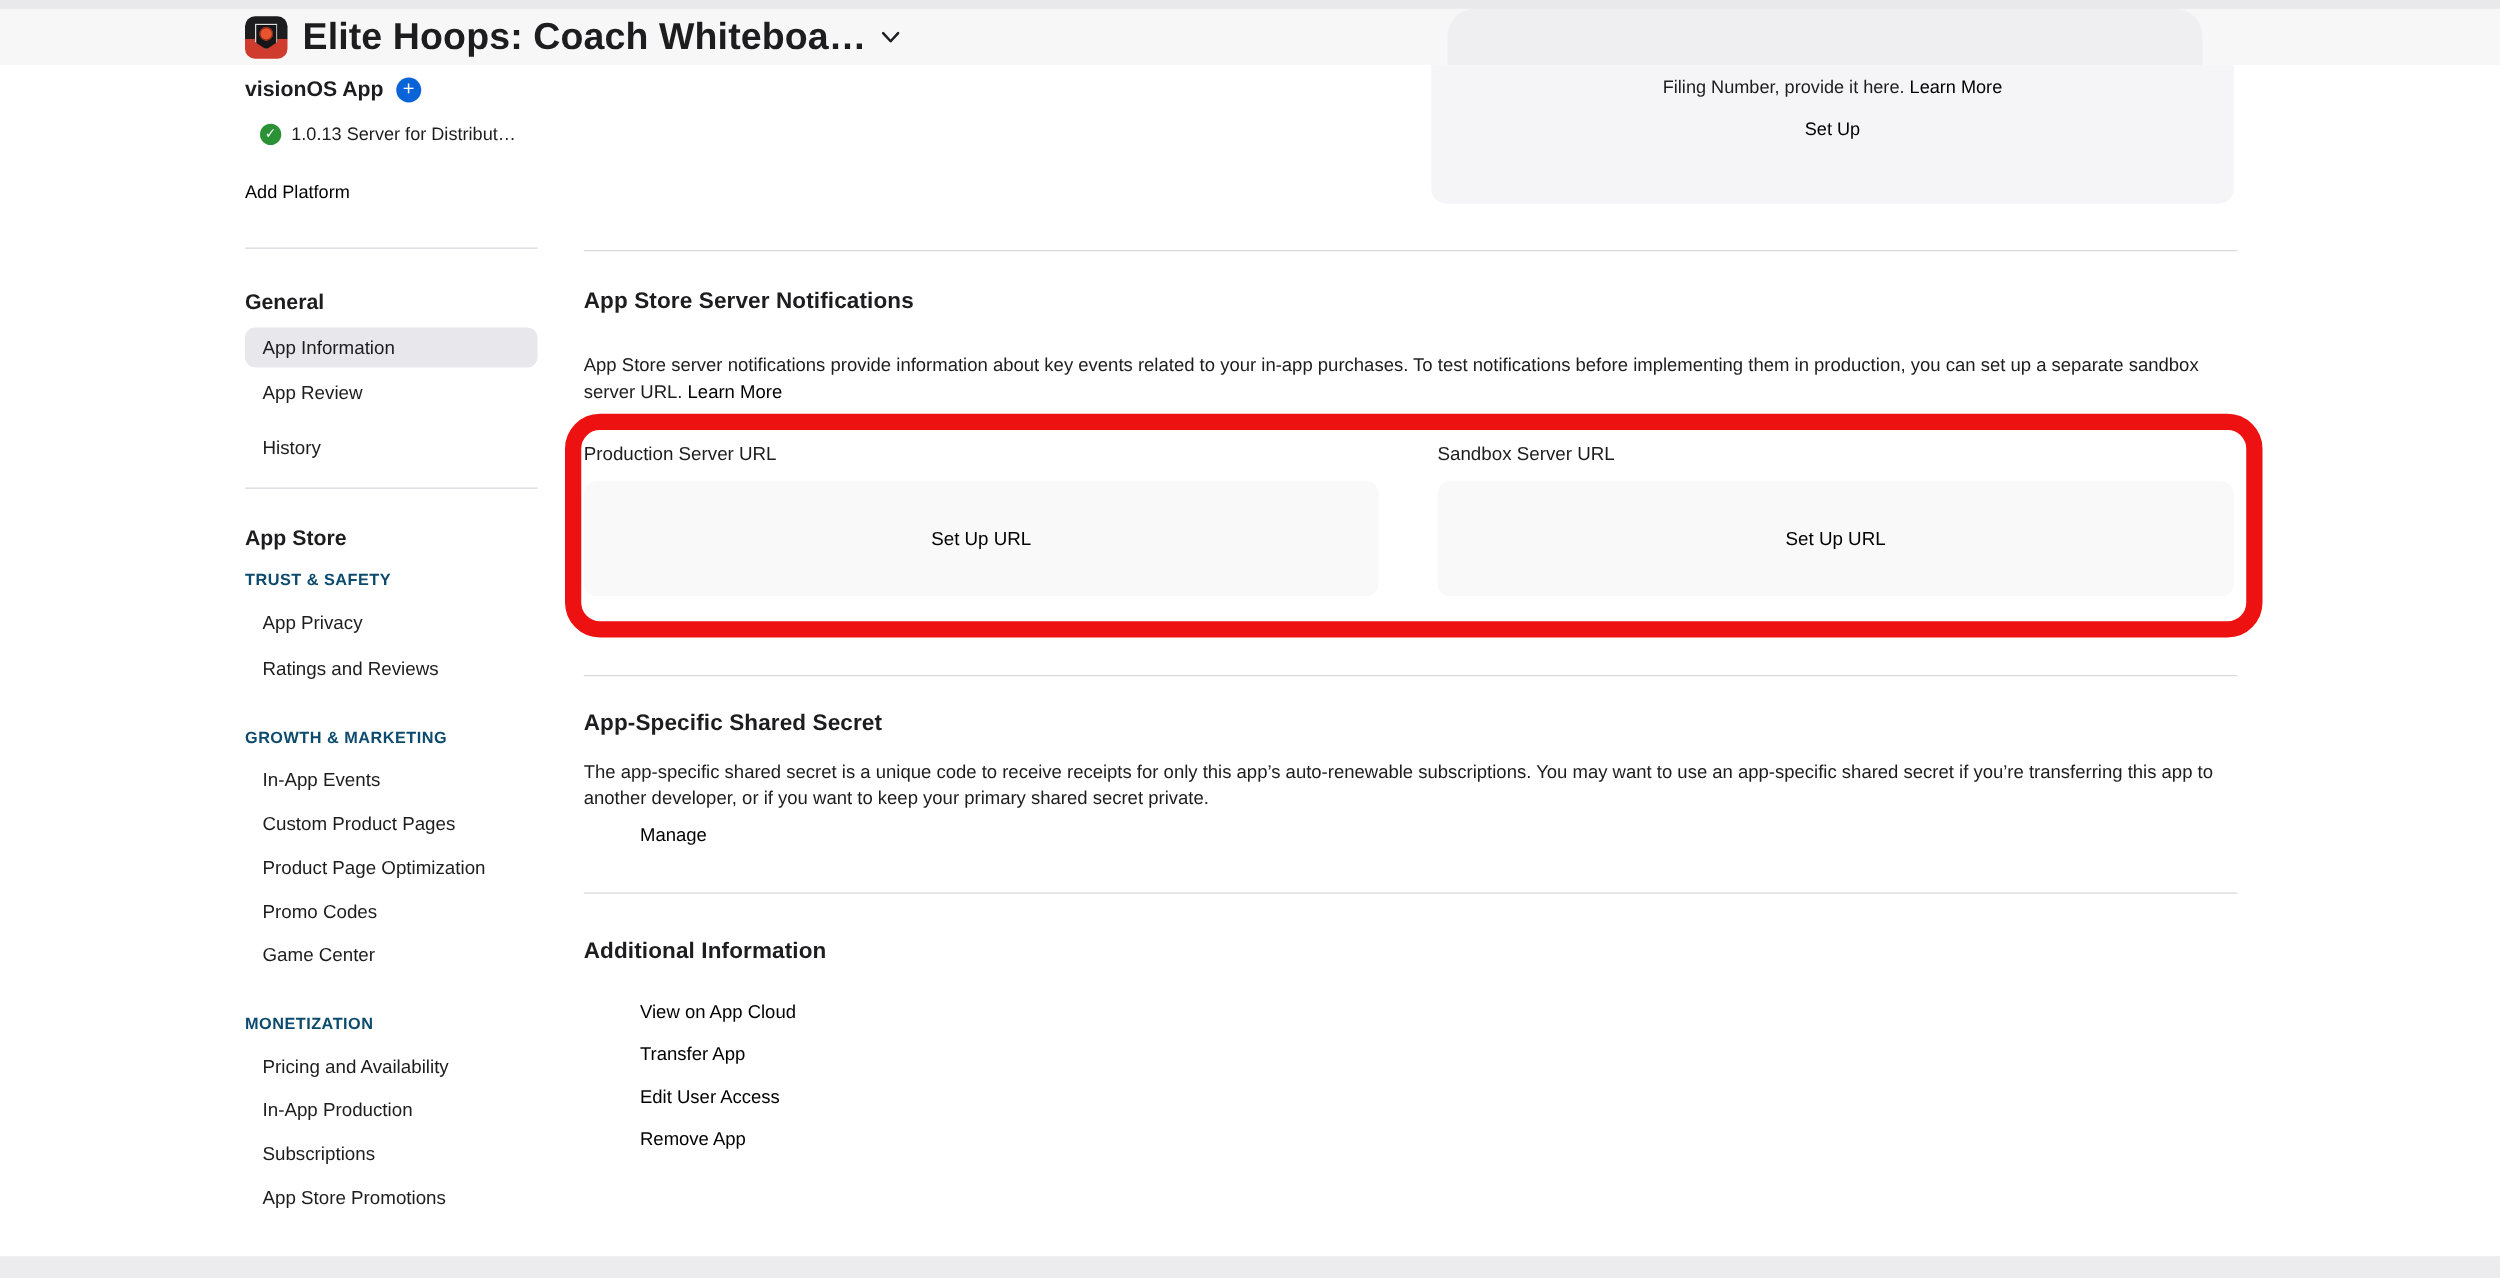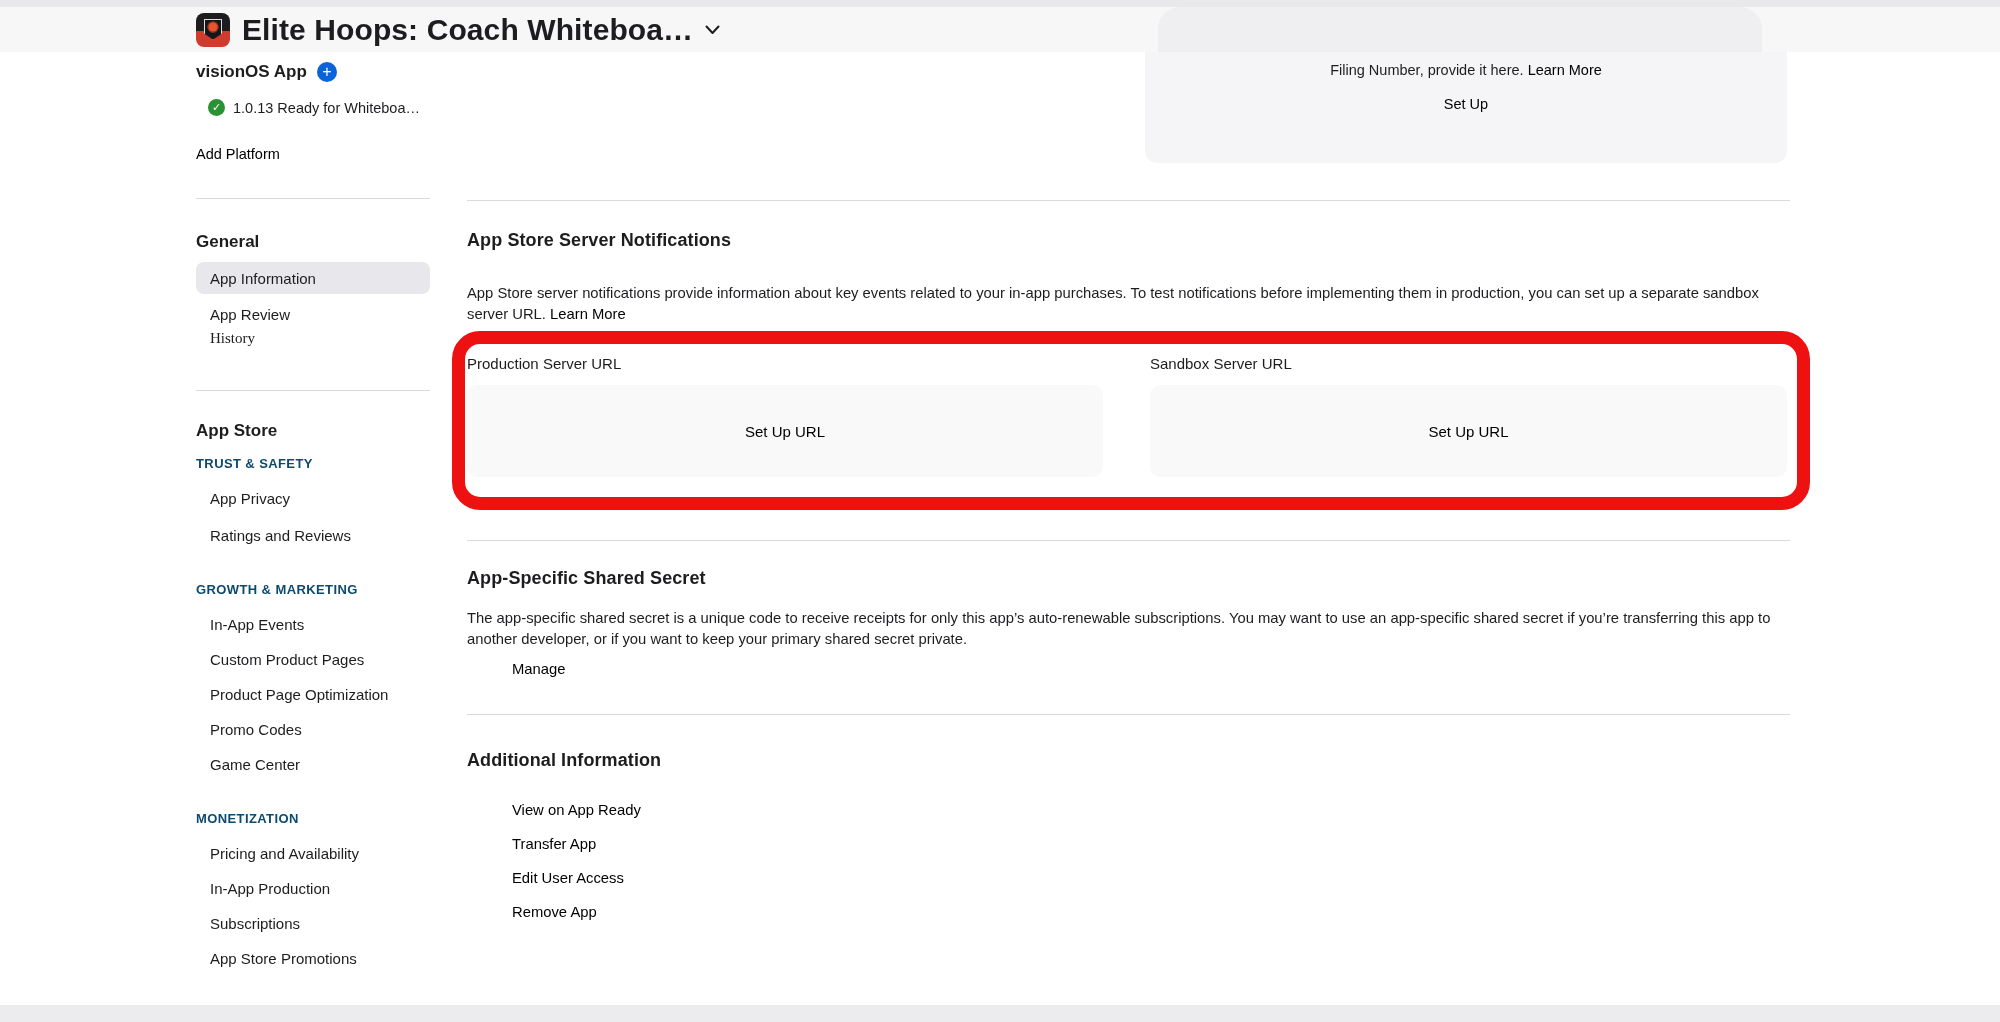--- a/index.html
+++ b/index.html
@@ -92,32 +92,32 @@
     </div>
   </div>
 
   <div class="sidebar">
     <div class="sb-row sb-platform">
       <span>visionOS App</span>
       <span class="plus-btn">+</span>
     </div>
     <div class="sb-row sb-version">
       <span class="check">✓</span>
-      <span>1.0.13 Ready for Whiteboa…</span>
+      <span>1.0.13 Server for Distribut…</span>
     </div>
     <div class="sb-row sb-addplatform">
       <a>Add Platform</a>
     </div>
 
     <div class="sb-divider" style="top:146px;"></div>
 
     <div class="sb-heading" style="top:180px;">General</div>
     <div class="sb-item selected" style="top:210px;">App Information</div>
     <div class="sb-item" style="top:246px;">App Review</div>
-    <div class="sb-item" style="top:270px;font-family:Liberation Serif, serif;">History</div>
+    <div class="sb-item" style="top:290px;">History</div>
 
     <div class="sb-divider" style="top:338px;"></div>
 
     <div class="sb-heading" style="top:369px;">App Store</div>
 
     <div class="sb-group-label" style="top:404px;">TRUST &amp; SAFETY</div>
     <div class="sb-item" style="top:430px;">App Privacy</div>
     <div class="sb-item" style="top:467px;">Ratings and Reviews</div>
 
     <div class="sb-group-label" style="top:530px;">GROWTH &amp; MARKETING</div>
@@ -169,21 +169,21 @@
     <div class="h-section" style="top:568px;">App-Specific Shared Secret</div>
     <div class="para" style="top:608px;">The app-specific shared secret is a unique code to receive receipts for only this app’s auto-renewable subscriptions. You may want to use an app-specific shared secret if you’re transferring this app to another developer, or if you want to keep your primary shared secret private.</div>
     <div class="addl-link" style="top:661px;">
       <a>Manage</a>
     </div>
 
     <div class="divider" style="top:714px;"></div>
 
     <div class="h-section" style="top:750px;">Additional Information</div>
     <div class="addl-link" style="top:802px;">
-      <a>View on App Ready</a>
+      <a>View on App Cloud</a>
     </div>
     <div class="addl-link" style="top:836px;">
       <a>Transfer App</a>
     </div>
     <div class="addl-link" style="top:870px;">
       <a>Edit User Access</a>
     </div>
     <div class="addl-link" style="top:904px;">
       <a>Remove App</a>
     </div>

